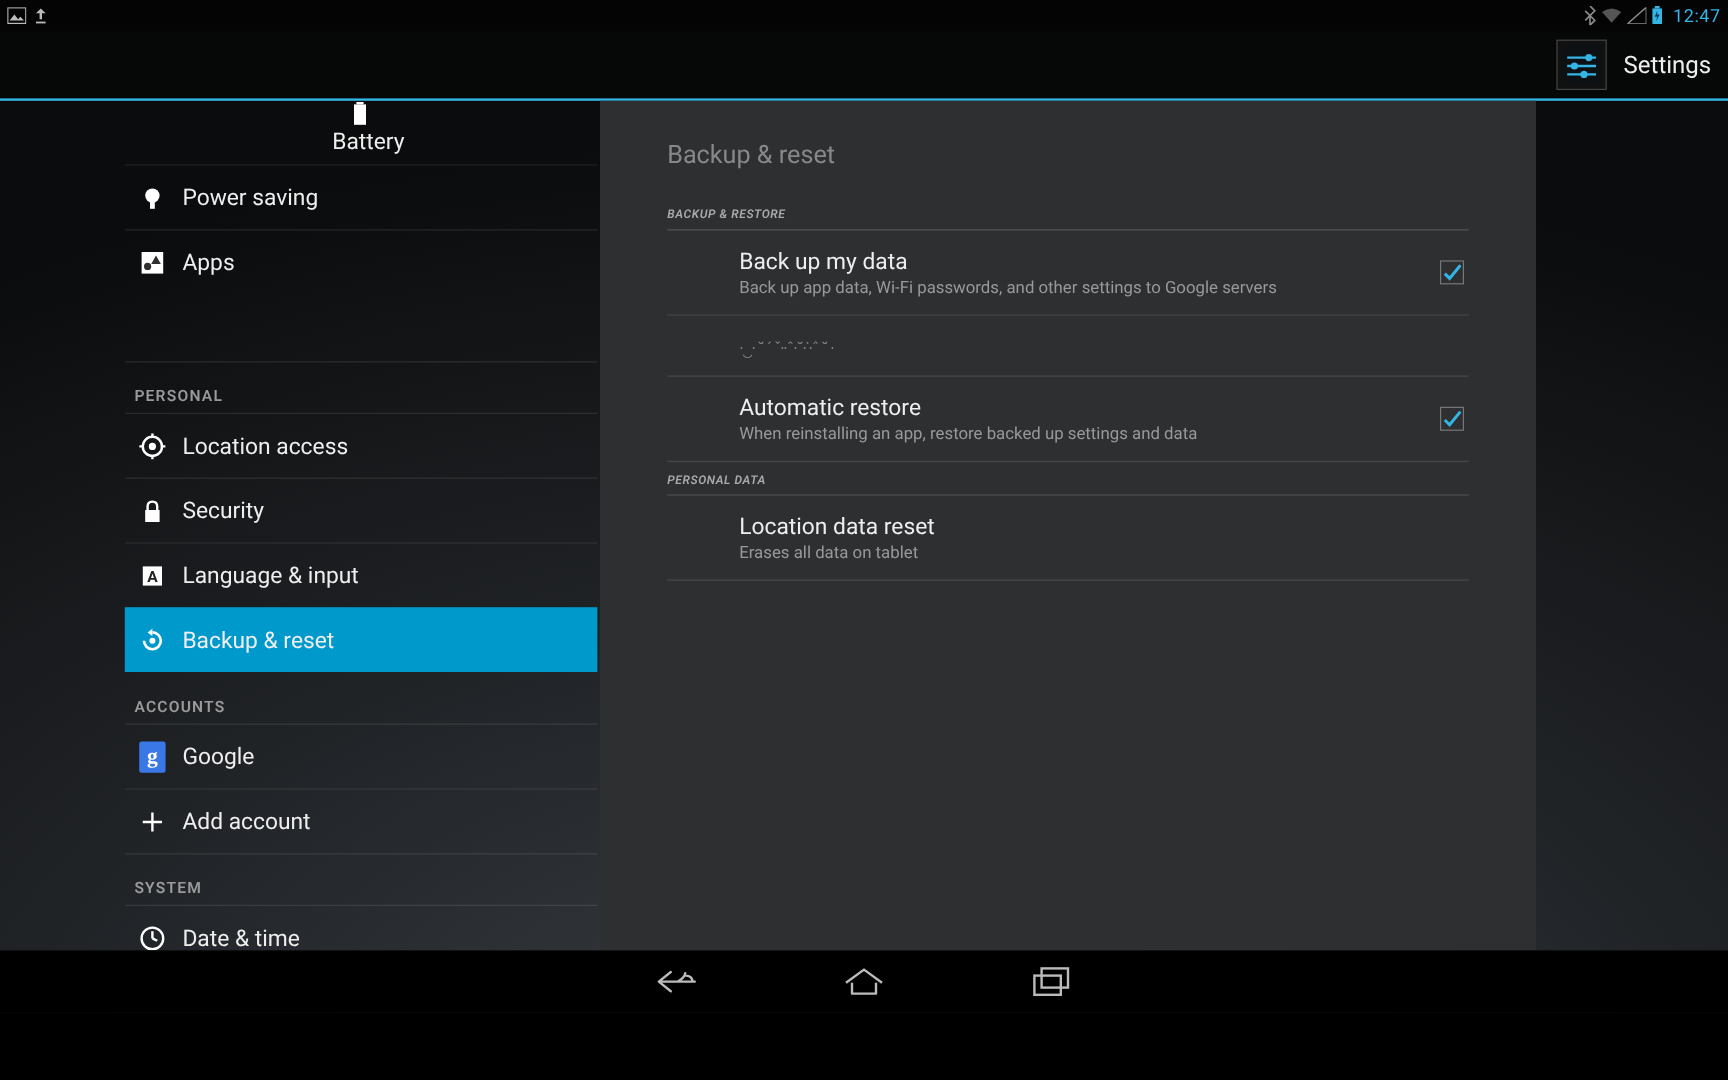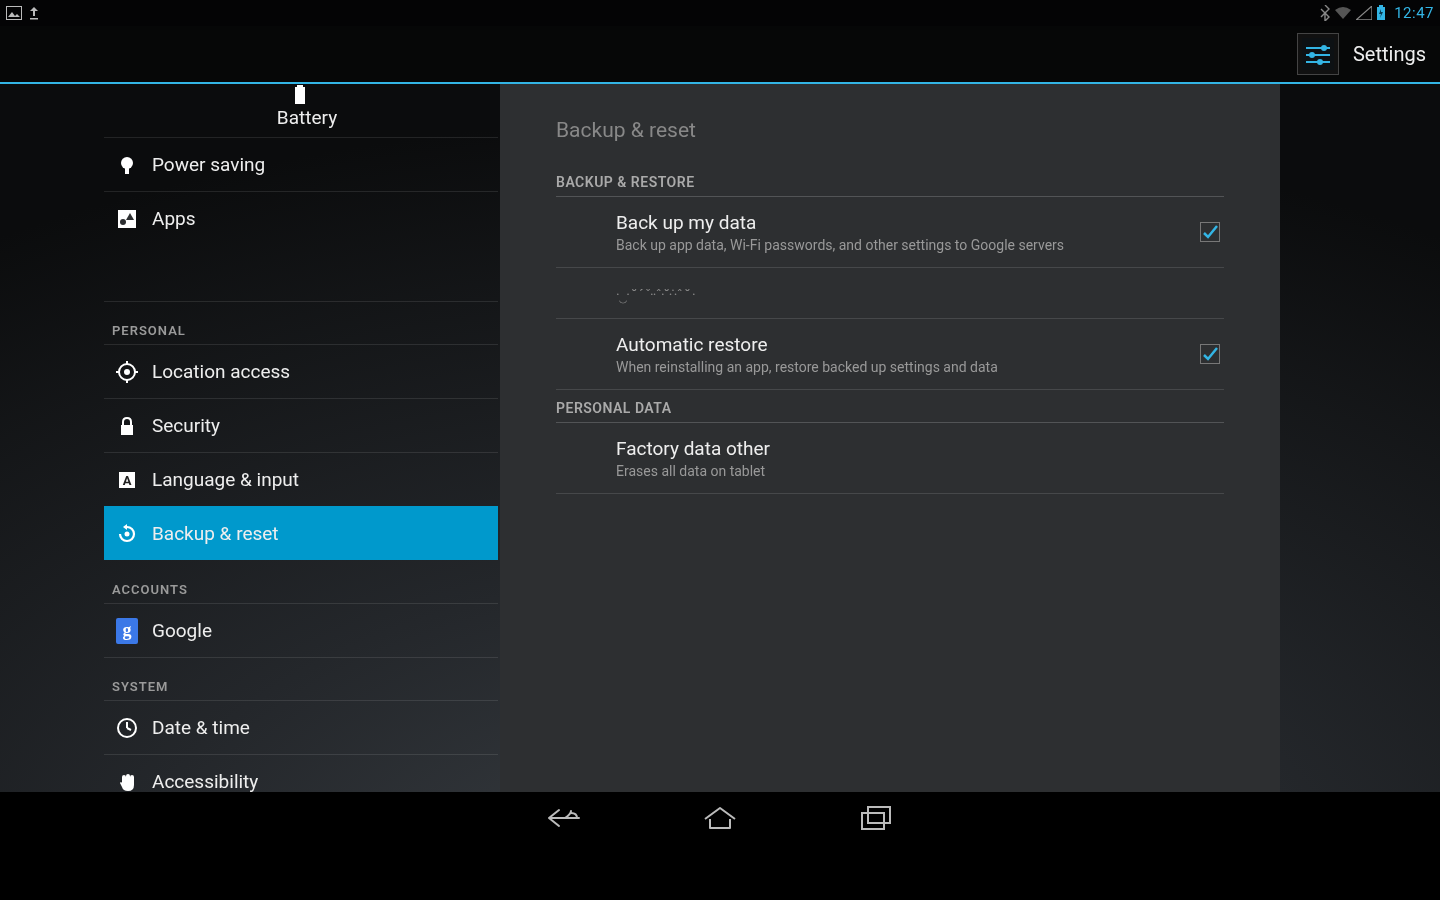--- a/index.html
+++ b/index.html
@@ -119,27 +119,28 @@
     background: #2d2f31;
     padding: 10px 56px 10px 56px;
     box-sizing:border-box;
   }
   .detail-title {
     font-size: 21px;
     color: #888;
     padding: 24px 0 22px 0;
   }
   .detail-header {
-    font-size: 14px;
+    font-size: 10px;
     color:#aaa;
     letter-spacing: 0.5px;
     font-weight:600;
     border-bottom: 1px solid rgba(255,255,255,0.18);
     padding-bottom: 6px;
     margin-top: 10px;
+    font-style: italic;
   }
   .detail-row {
     display:flex;
     align-items:center;
     padding: 14px 0 14px 60px;
     border-bottom: 1px solid rgba(255,255,255,0.12);
     cursor:pointer;
   }
   .detail-row .row-text { flex:1; }
   .row-primary { font-size:19px; color:#eee; }
@@ -315,20 +316,29 @@
           </span>
         <span>Backup &amp; reset</span>
       </div>
         <div class="sidebar-header">ACCOUNTS</div>
         <div class="sidebar-item">
         <span class="item-icon">
             <div class="google-g">g</div>
           </span>
         <span>Google</span>
       </div>
+        <div class="sidebar-item">
+        <span class="item-icon">
+            <svg width="22" height="22" viewBox="0 0 22 22">
+              <line x1="11" y1="3" x2="11" y2="19" stroke="#fff" stroke-width="2"></line>
+              <line x1="3" y1="11" x2="19" y2="11" stroke="#fff" stroke-width="2"></line>
+            </svg>
+          </span>
+        <span>Add account</span>
+      </div>
         <div class="sidebar-header">SYSTEM</div>
         <div class="sidebar-item">
         <span class="item-icon">
             <svg width="22" height="22" viewBox="0 0 22 22">
               <circle cx="11" cy="11" r="9" fill="none" stroke="#fff" stroke-width="2"></circle>
               <line x1="11" y1="11" x2="11" y2="5" stroke="#fff" stroke-width="2"></line>
               <line x1="11" y1="11" x2="15" y2="13" stroke="#fff" stroke-width="2"></line>
             </svg>
           </span>
         <span>Date &amp; time</span>
@@ -369,21 +379,21 @@
         </div>
         <div class="checkbox checked">
           <svg width="16" height="16" viewBox="0 0 16 16">
               <path d="M2 9 L6 13 L15 2" stroke="#33b5e5" stroke-width="2.5" fill="none"></path>
             </svg>
         </div>
       </div>
         <div class="detail-header">PERSONAL DATA</div>
         <div class="detail-row">
         <div class="row-text">
-          <div class="row-primary">Factory data other</div>
+          <div class="row-primary">Location data reset</div>
           <div class="row-secondary">Erases all data on tablet</div>
         </div>
 
       </div>
       </div>
   </div>
 
   <div class="nav-bar">
     <div class="nav-btn">
       <svg width="34" height="24" viewBox="0 0 34 24">

